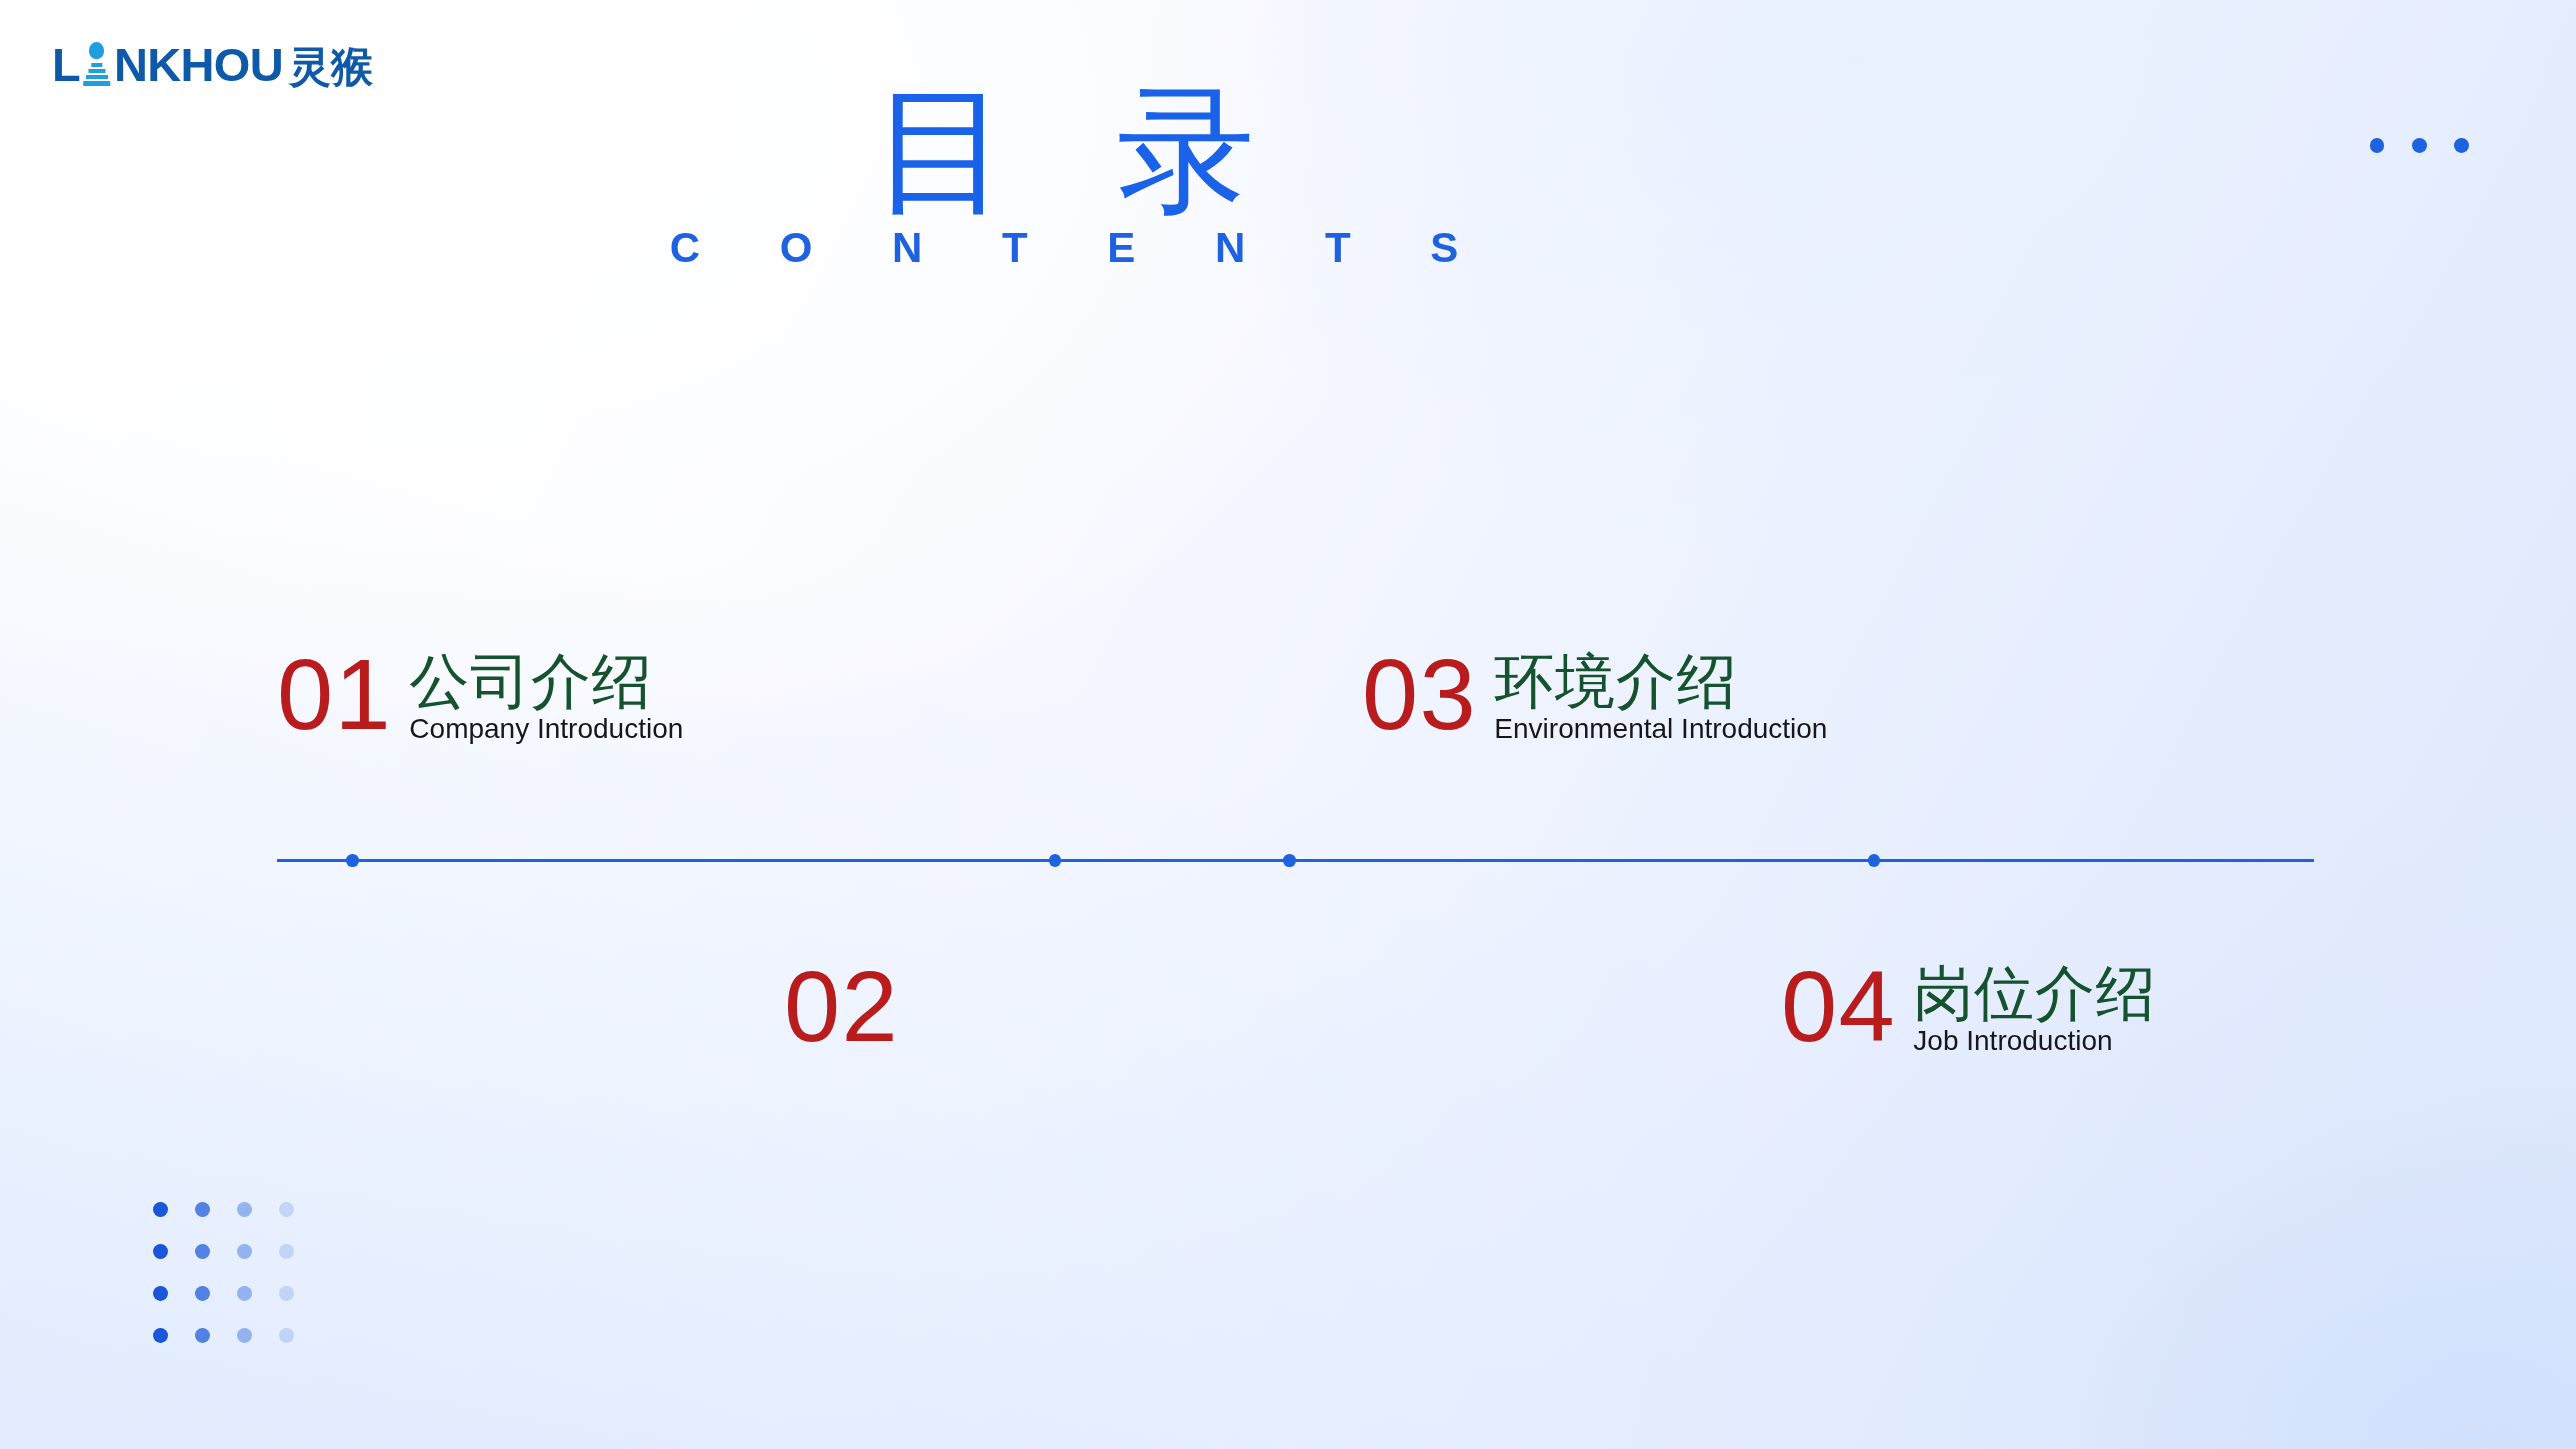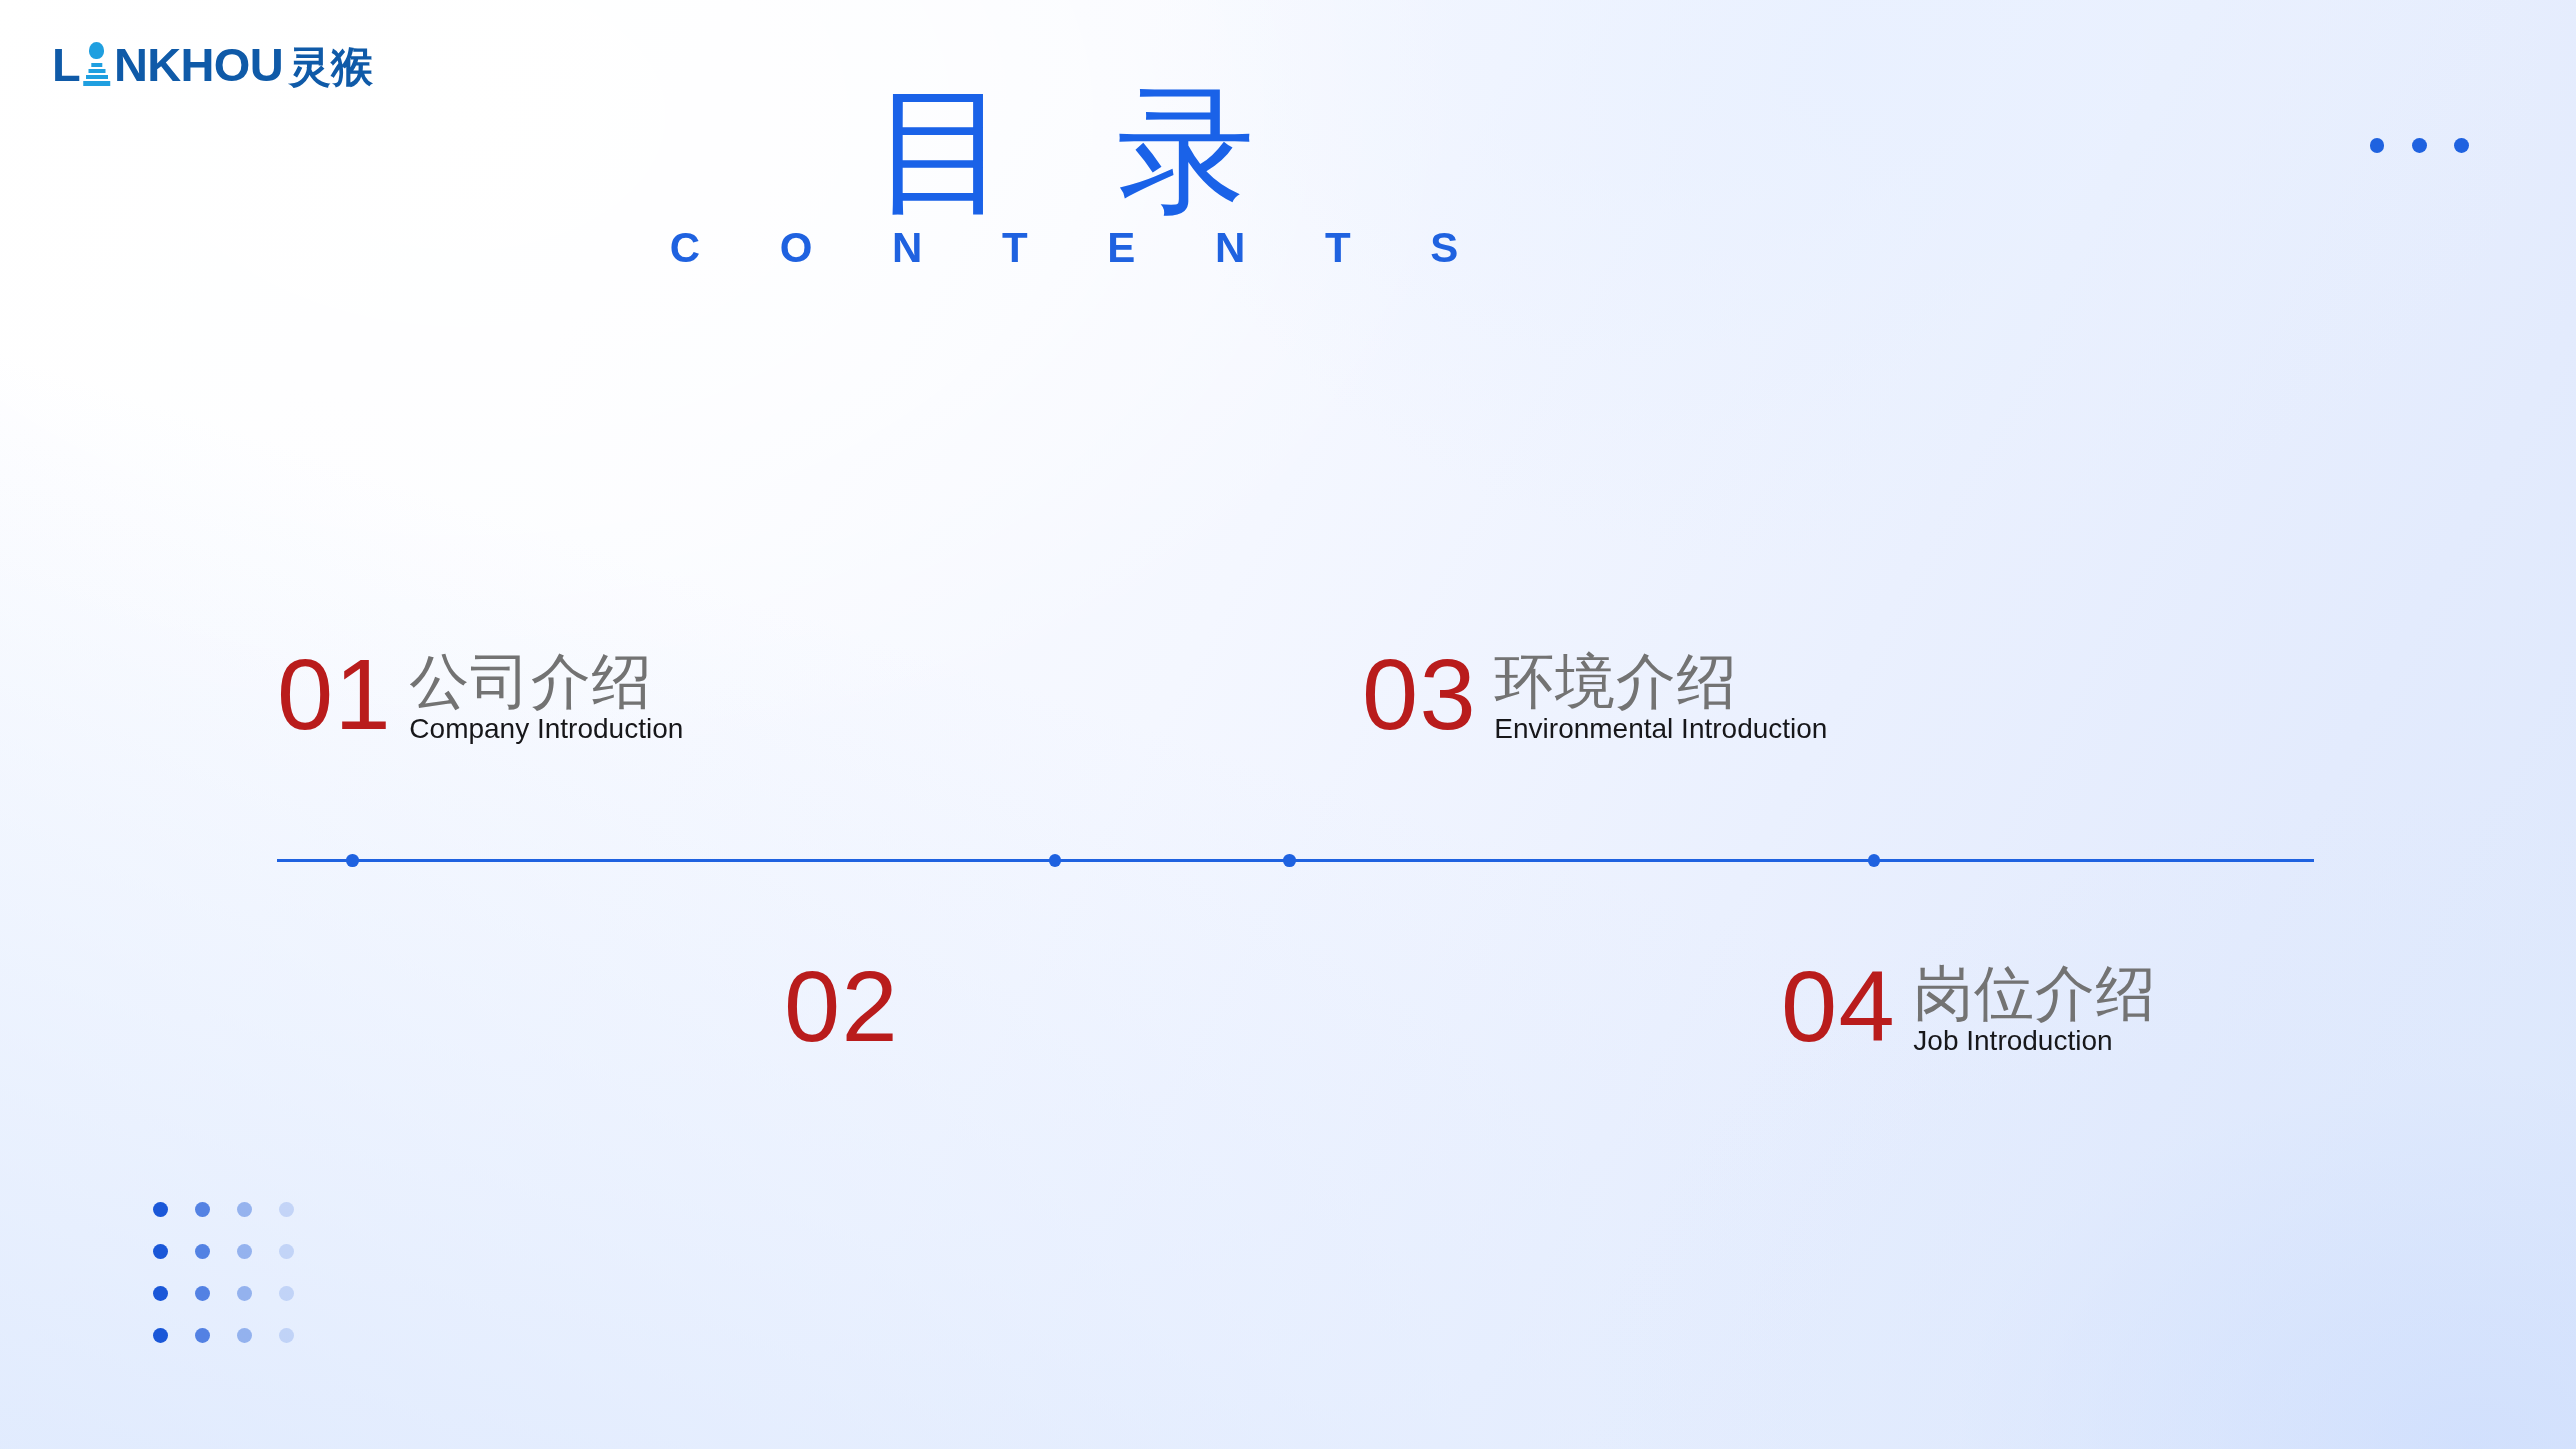--- a/index.html
+++ b/index.html
@@ -123,21 +123,21 @@
   .entry{ position:absolute; display:flex; align-items:flex-start; }
   .entry .num{
     font-size:101px; line-height:.96;
     color:#b91c1c; font-weight:400;
     letter-spacing:1.3px;
     font-family:Liberation Sans, sans-serif;
   }
   .entry .texts{ margin-left:17.4px; padding-top:2.7px; }
   .entry .cn{
     font-size:60px; line-height:1.08;
-    color:#737373; font-weight:400;
+    color:#14532d; font-weight:400;
     letter-spacing:0.7px; white-space:nowrap;
     font-family:"DejaVu Sans","Liberation Sans",sans-serif;
   }
   .entry .en{
     margin-top:0;
     font-size:28px; line-height:1.15;
     color:#17171a; font-weight:400;
     white-space:nowrap;
     font-family:"Liberation Sans","DejaVu Sans",sans-serif;
   }

